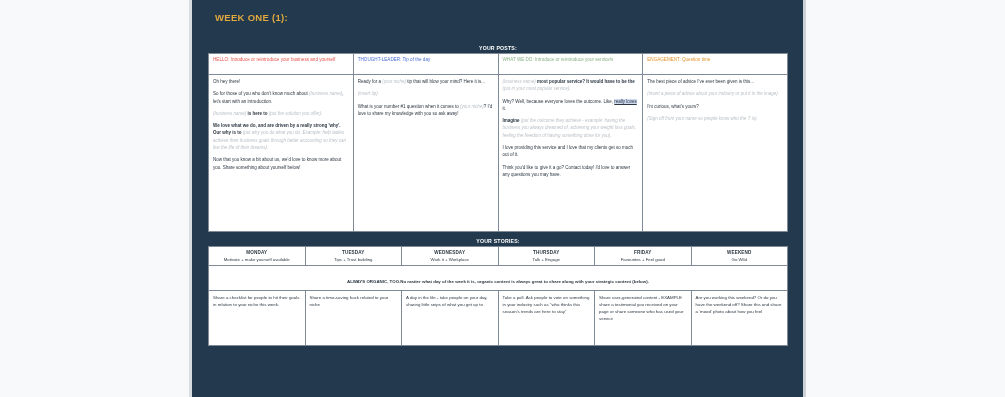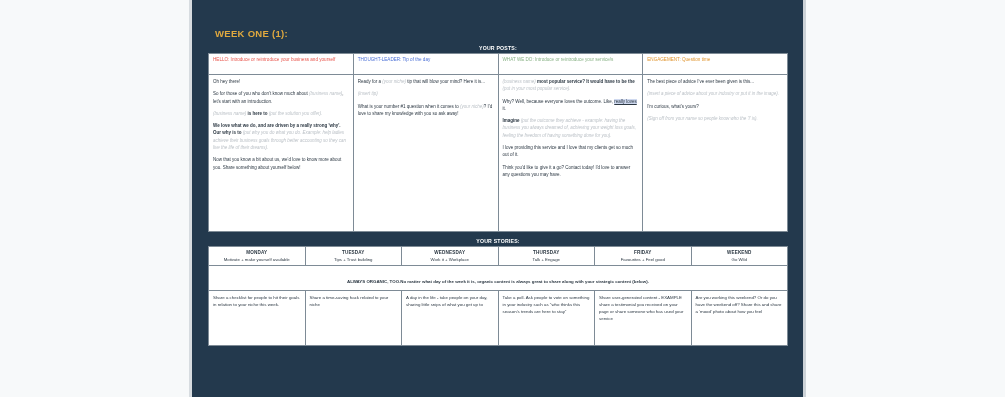--- a/index.html
+++ b/index.html
@@ -40,21 +40,21 @@
     left: 803px;
     top: 0;
     width: 3px;
     height: 397px;
     background: #ccd2d7;
   }
 
   .week-title {
     position: absolute;
     left: 23px;
-    top: 28px;
+    top: 12px;
     font-size: 9.5px;
     font-weight: bold;
     color: #e0a93f;
     letter-spacing: 0.3px;
   }
 
   .section-label {
     text-align: center;
     font-size: 5.2px;
     font-weight: bold;

